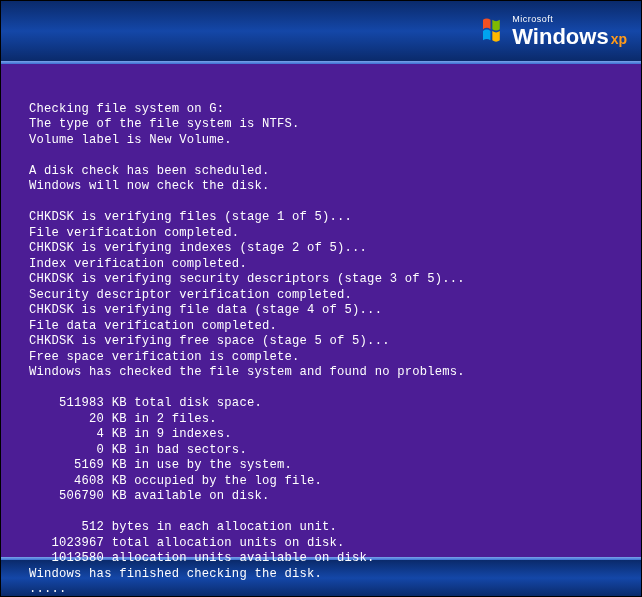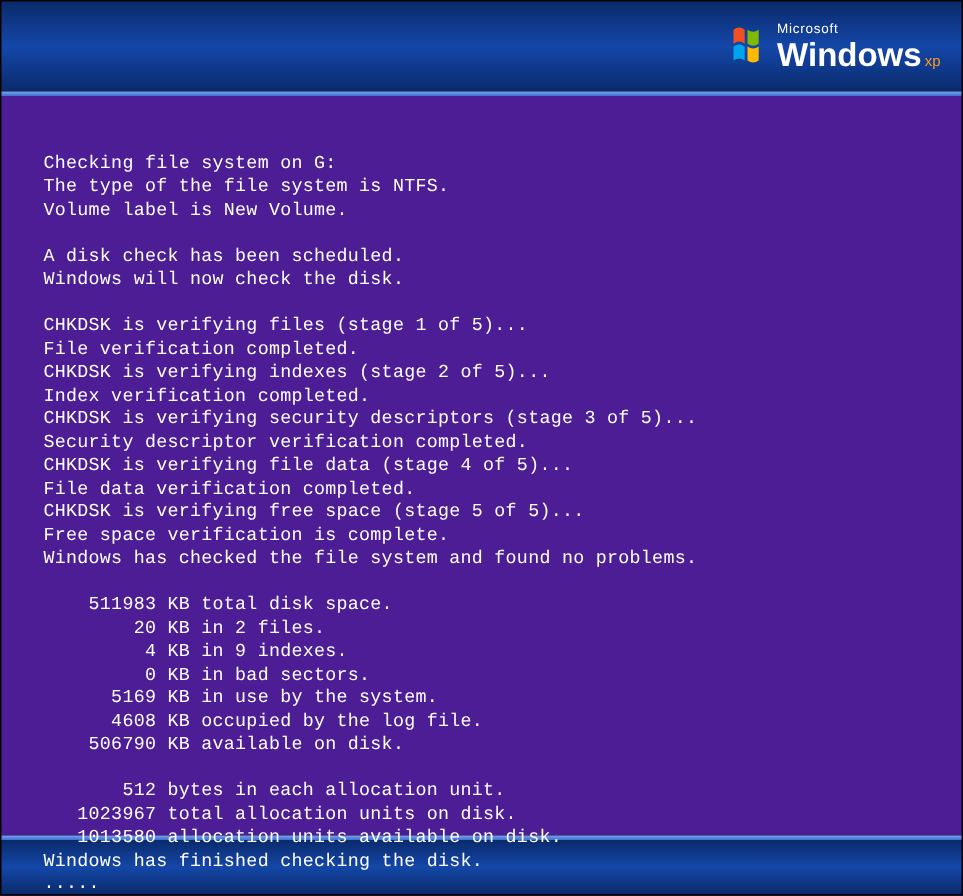--- a/index.html
+++ b/index.html
@@ -49,23 +49,23 @@
   }
   .logo-win {
     font-family: Arial, sans-serif;
     font-size: 22px;
     font-weight: bold;
     display: flex;
     align-items: baseline;
   }
   .logo-xp {
     font-family: Arial, sans-serif;
-    font-size: 10px;
+    font-size: 14px;
     color: #ff9a1a;
-    font-weight: normal;
+    font-weight: bold;
     margin-left: 2px;
   }
   .divider-top {
     height: 3px;
     width: 100%;
     background: linear-gradient(to bottom, #7aa3e8, #3b6fd4);
   }
   .console-area {
     width: 100%;
     height: 493px;

